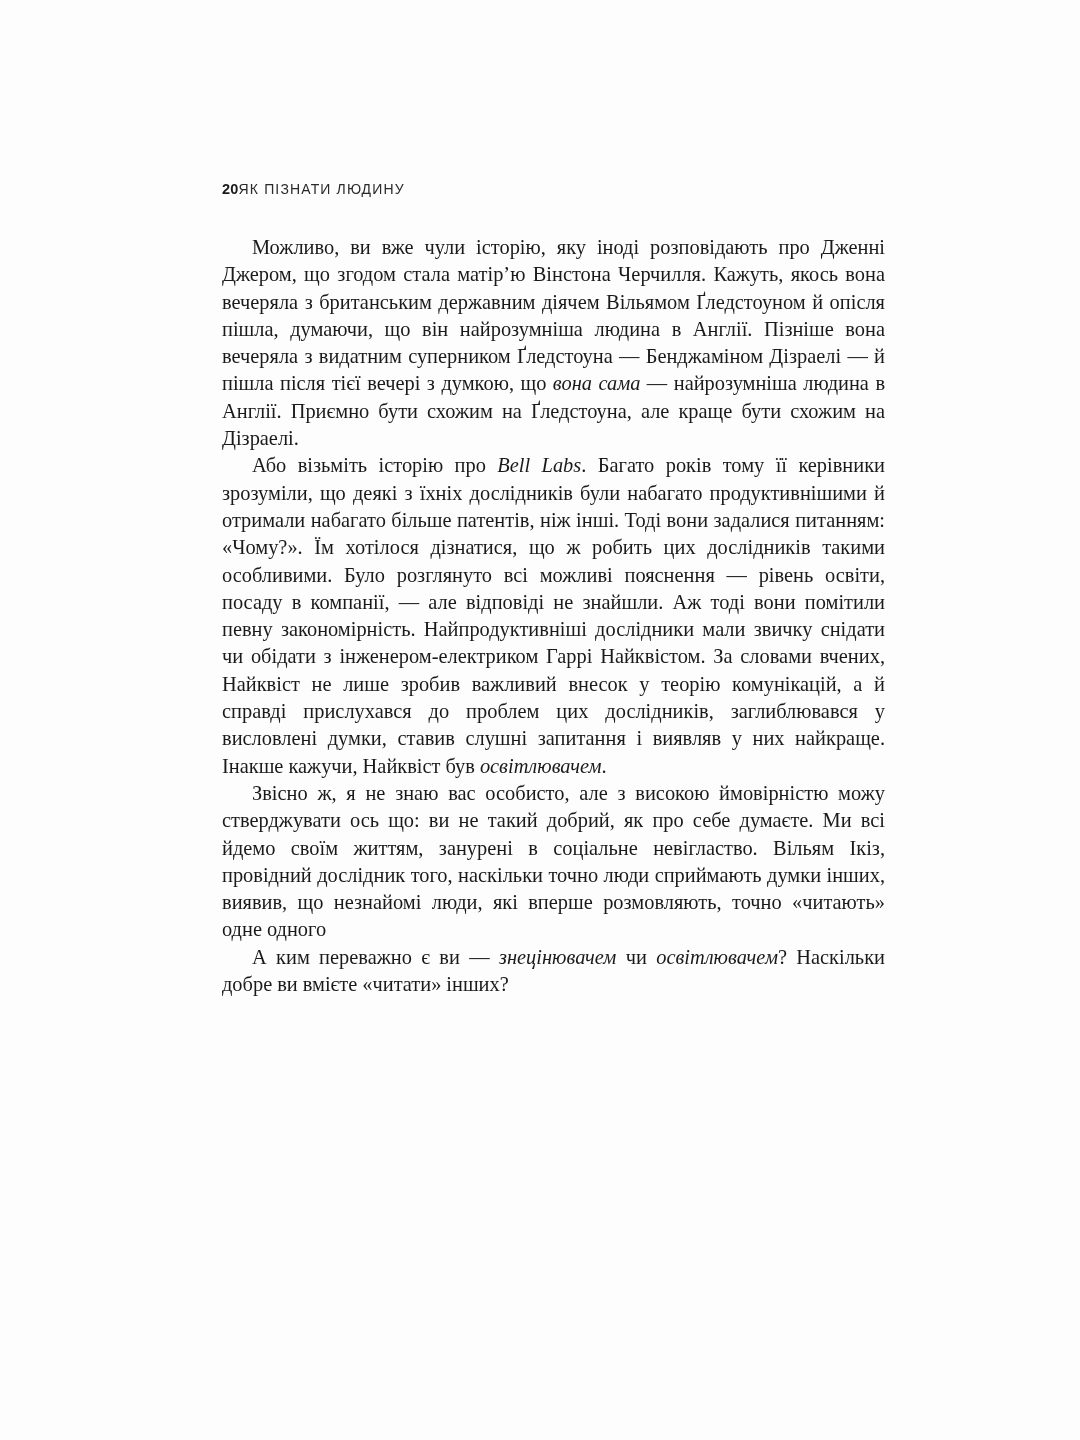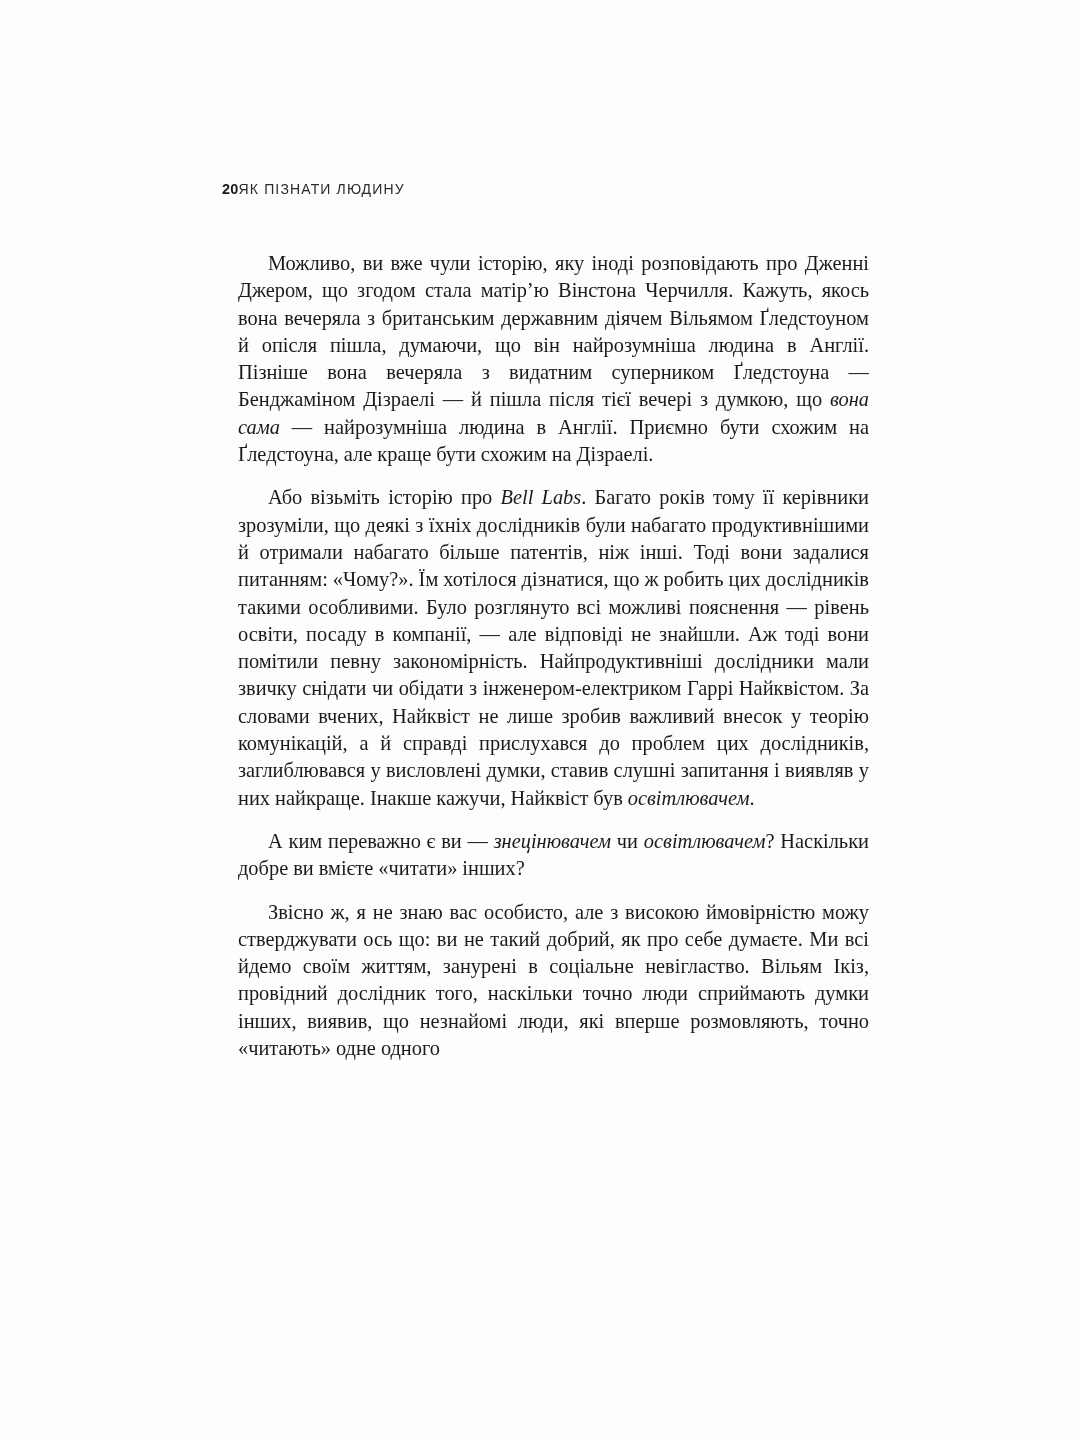--- a/index.html
+++ b/index.html
@@ -54,21 +54,21 @@
 
   
   .textblock {
     position: absolute;
     left: 222px;
     top: 234px;
     width: 663px;
   }
 
   .para {
-    margin: 16px;
+    margin: 0;
     font-size: 20.4px;
     line-height: 27.3px;
     text-align: justify;
     text-justify: inter-word;
     text-indent: 30px;
     hyphens: manual;
     word-spacing: -0.1px;
   }
 
   .para em {
@@ -86,17 +86,17 @@
 <div class="page">
 
   <div class="running-head">
     <span class="folio">20</span>
     <span class="head-title">ЯК ПІЗНАТИ ЛЮДИНУ</span>
   </div>
 
   <div class="textblock">
     <p class="para">Можливо, ви вже чули історію, яку іноді розповідають про Дженні Джером, що згодом стала матір’ю Вінстона Черчилля. Кажуть, якось вона вечеряла з британським державним діячем Вільямом Ґледстоуном й опісля пішла, думаючи, що він найрозумніша людина в Англії. Пізніше вона вечеряла з видатним суперником Ґледстоуна — Бенджаміном Дізраелі — й пішла після тієї вечері з думкою, що <em>вона сама</em> — найрозумніша людина в Англії. Приємно бути схожим на Ґледстоуна, але краще бути схожим на Дізраелі.</p>
     <p class="para">Або візьміть історію про <em>Bell Labs</em>. Багато років тому її керівники зрозуміли, що деякі з їхніх дослідників були набагато продуктивнішими й отримали набагато більше патентів, ніж інші. Тоді вони задалися питанням: «Чому?». Їм хотілося дізнатися, що ж робить цих дослідників такими особливими. Було розглянуто всі можливі пояснення — рівень освіти, посаду в компанії, — але відповіді не знайшли. Аж тоді вони помітили певну закономірність. Найпродуктивніші дослідники мали звичку снідати чи обідати з інженером-електриком Гаррі Найквістом. За словами вчених, Найквіст не лише зробив важливий внесок у теорію комунікацій, а й справді прислухався до проблем цих дослідників, заглиблювався у висловлені думки, ставив слушні запитання і виявляв у них найкраще. Інакше кажучи, Найквіст був <em>освітлювачем</em>.</p>
+    <p class="para">Звісно ж, я не знаю вас особисто, але з високою ймовірністю можу стверджувати ось що: ви не такий добрий, як про себе думаєте. Ми всі йдемо своїм життям, занурені в соціальне невігластво. Вільям Ікіз, провідний дослідник того, наскільки точно люди сприймають думки інших, виявив, що незнайомі люди, які вперше розмовляють, точно «читають» одне одного</p>
     <p class="para">А ким переважно є ви — <em>знецінювачем</em> чи <em>освітлювачем</em>? Наскільки добре ви вмієте «читати» інших?</p>
-    <p class="para">Звісно ж, я не знаю вас особисто, але з високою ймовірністю можу стверджувати ось що: ви не такий добрий, як про себе думаєте. Ми всі йдемо своїм життям, занурені в соціальне невігластво. Вільям Ікіз, провідний дослідник того, наскільки точно люди сприймають думки інших, виявив, що незнайомі люди, які вперше розмовляють, точно «читають» одне одного</p>
   </div>
 
 </div>
 
 </body></html>

